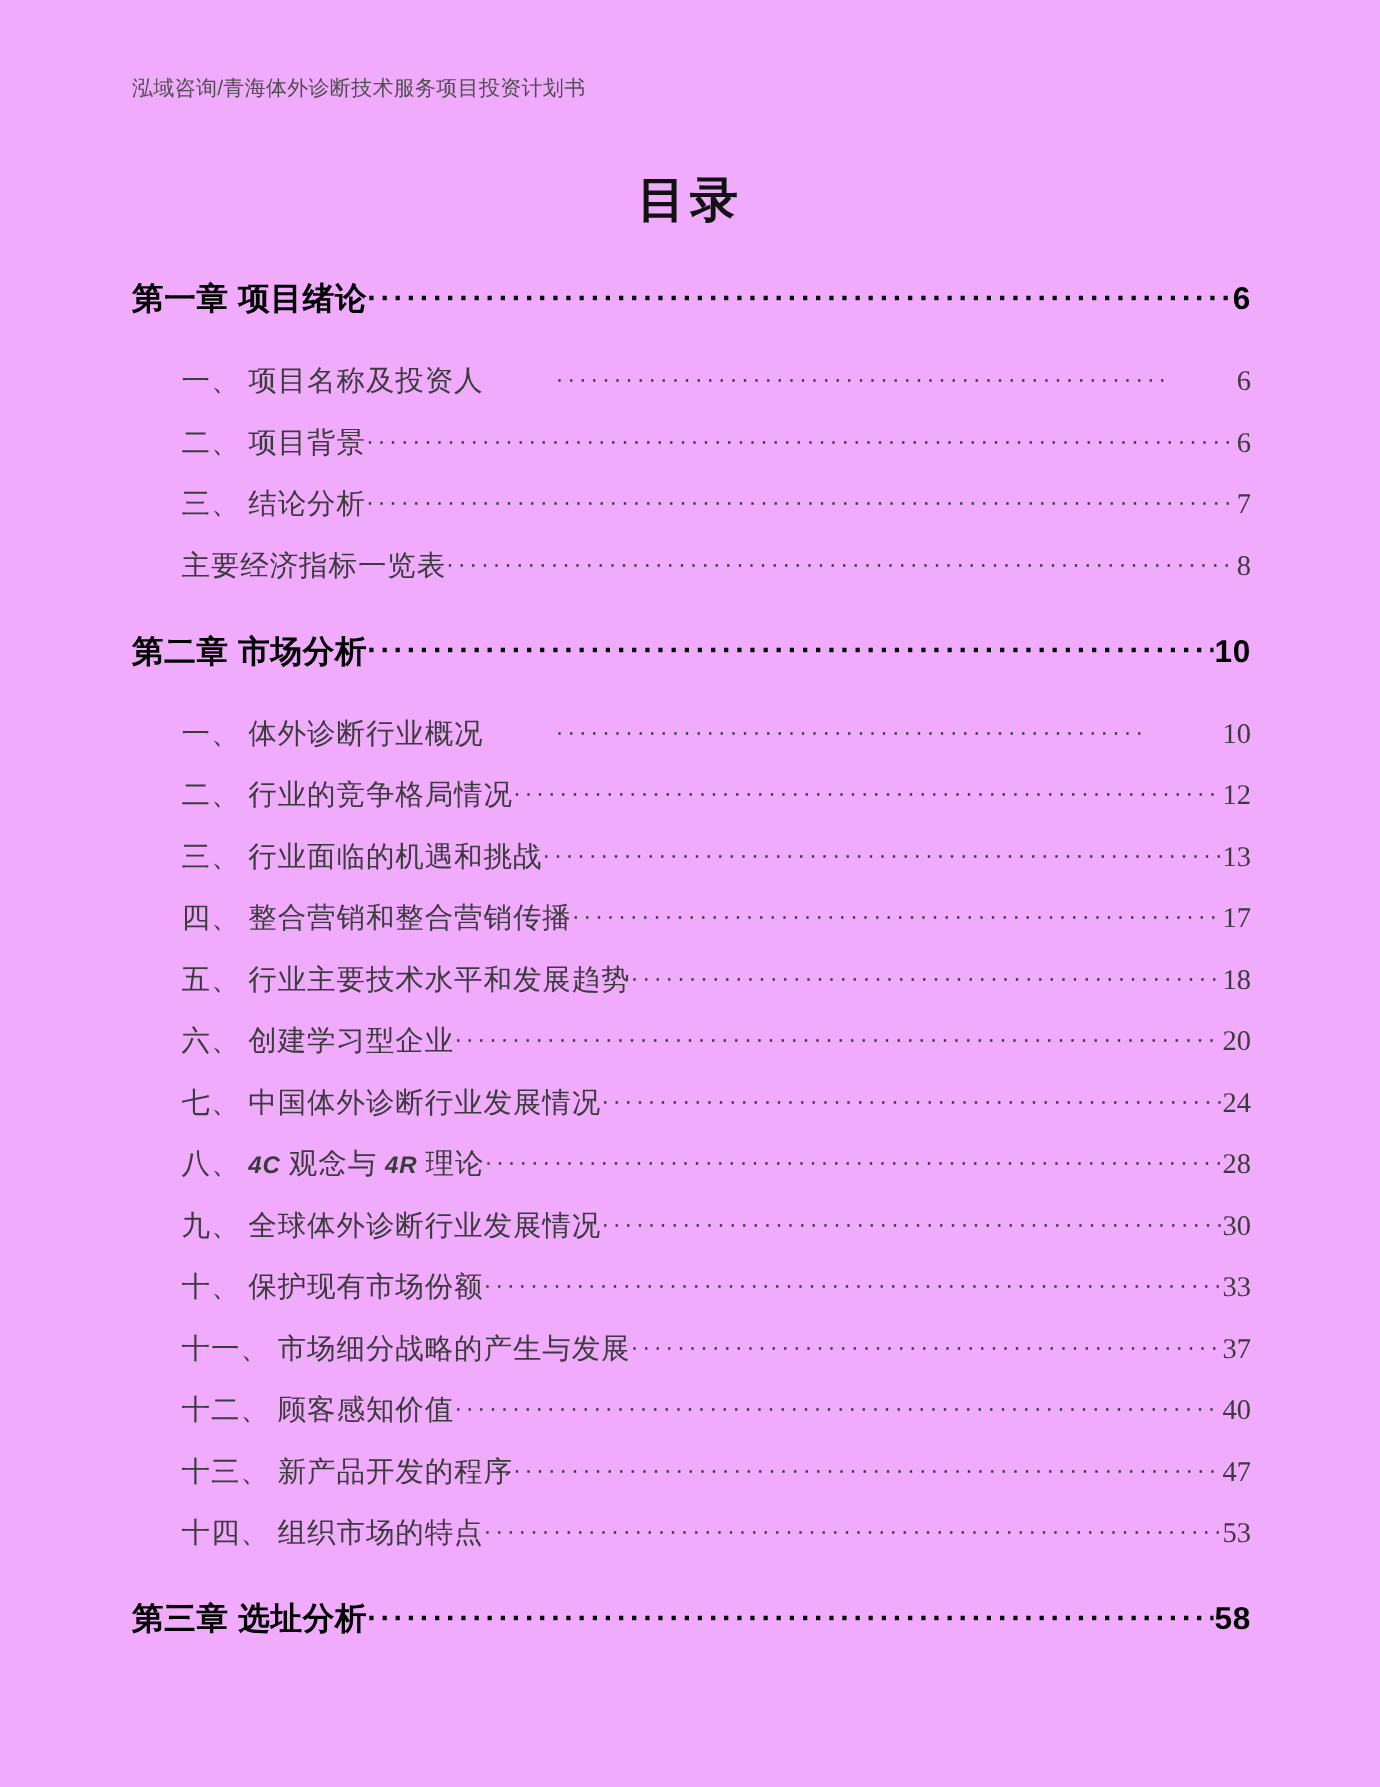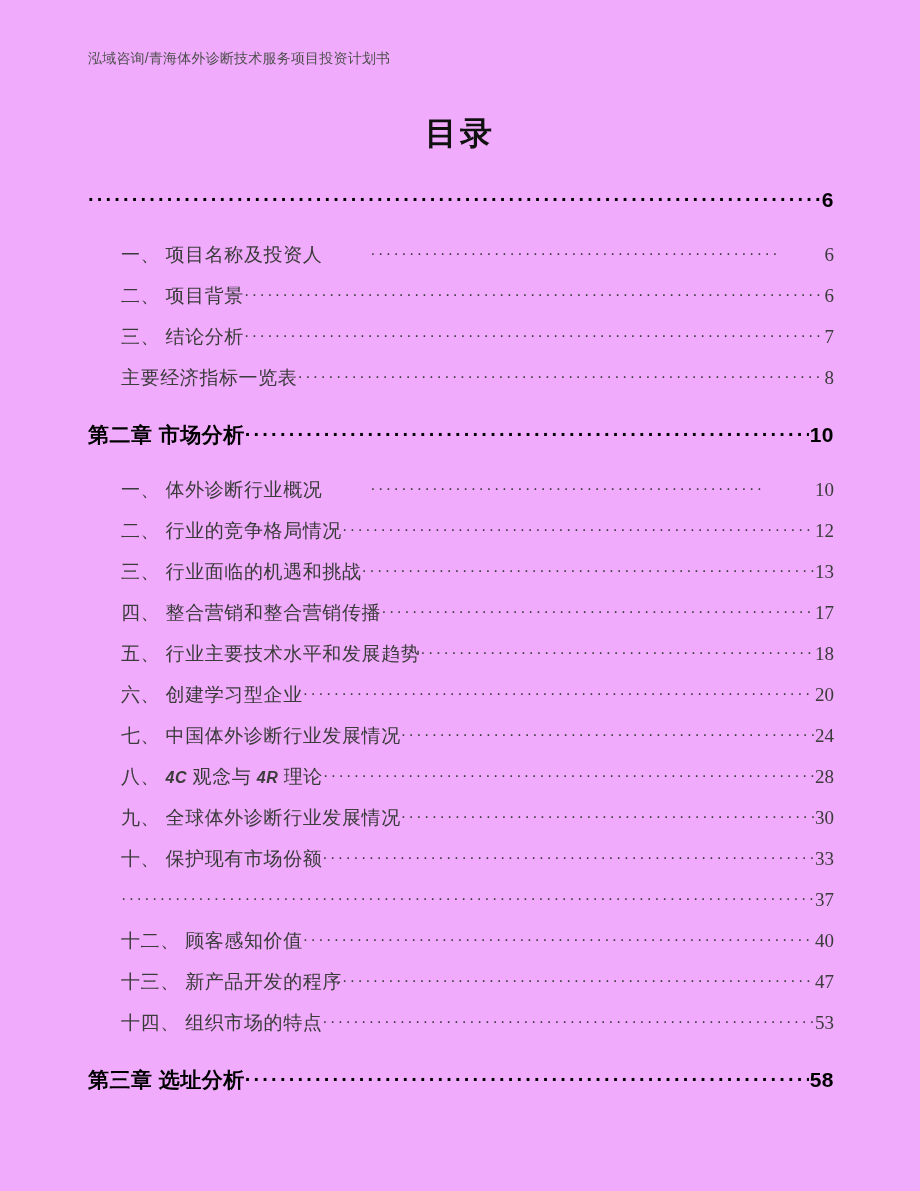--- a/index.html
+++ b/index.html
@@ -146,20 +146,21 @@
 <body>
 
 <div class="page">
 
   <div class="doc-header">泓域咨询/青海体外诊断技术服务项目投资计划书</div>
 
   <div class="toc-title">目录</div>
 
   <div class="toc" id="toc-list">
       <div class="toc-entry level-1">
+        <span class="label">第一章 项目绪论</span>
         <span class="leader">·······································································································································································</span>
         <span class="page-no">6</span>
       </div>
       <div class="toc-entry level-2">
         <span class="label">一、 项目名称及投资人</span>
         <span class="leader">·······································································································································································</span>
         <span class="page-no">6</span>
       </div>
       <div class="toc-entry level-2">
         <span class="label">二、 项目背景</span>
@@ -225,20 +226,21 @@
         <span class="label">九、 全球体外诊断行业发展情况</span>
         <span class="leader">·······································································································································································</span>
         <span class="page-no">30</span>
       </div>
       <div class="toc-entry level-2">
         <span class="label">十、 保护现有市场份额</span>
         <span class="leader">·······································································································································································</span>
         <span class="page-no">33</span>
       </div>
       <div class="toc-entry level-2">
+        <span class="label">十一、 市场细分战略的产生与发展</span>
         <span class="leader">·······································································································································································</span>
         <span class="page-no">37</span>
       </div>
       <div class="toc-entry level-2">
         <span class="label">十二、 顾客感知价值</span>
         <span class="leader">·······································································································································································</span>
         <span class="page-no">40</span>
       </div>
       <div class="toc-entry level-2">
         <span class="label">十三、 新产品开发的程序</span>

